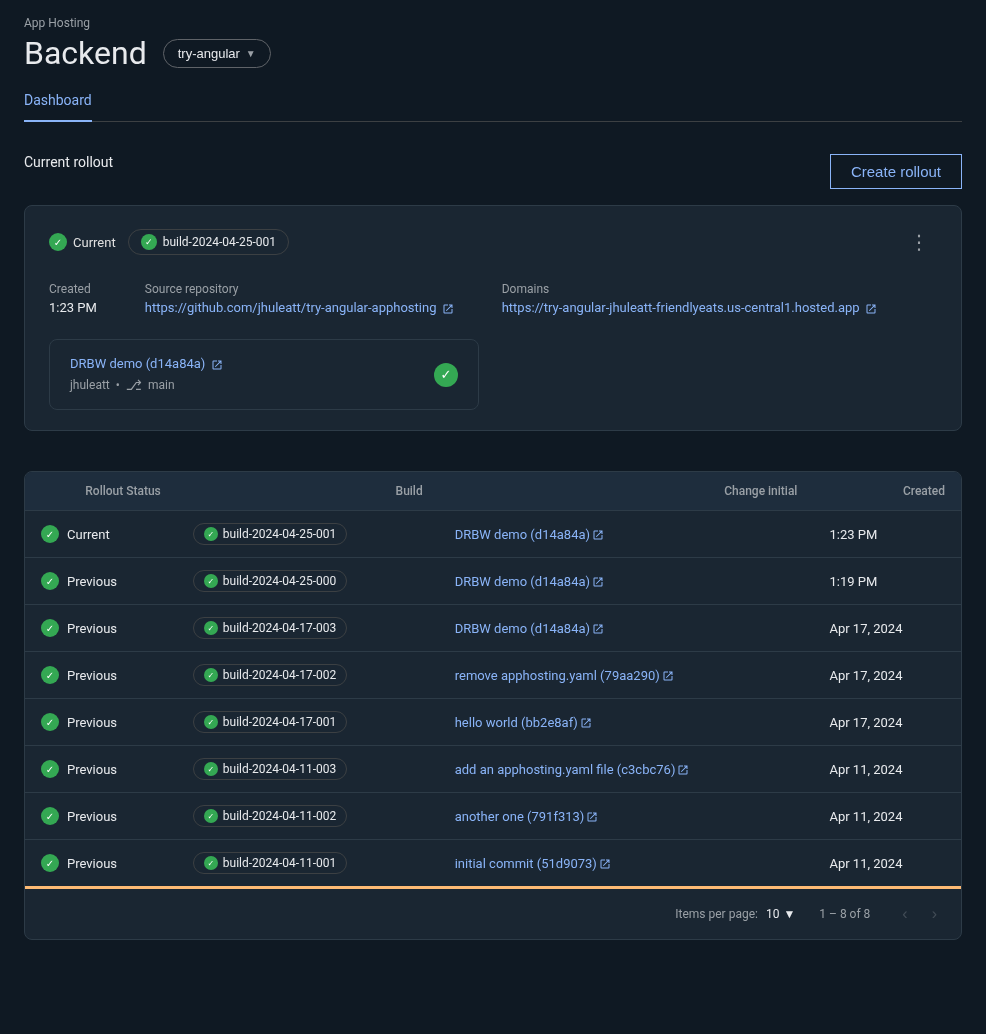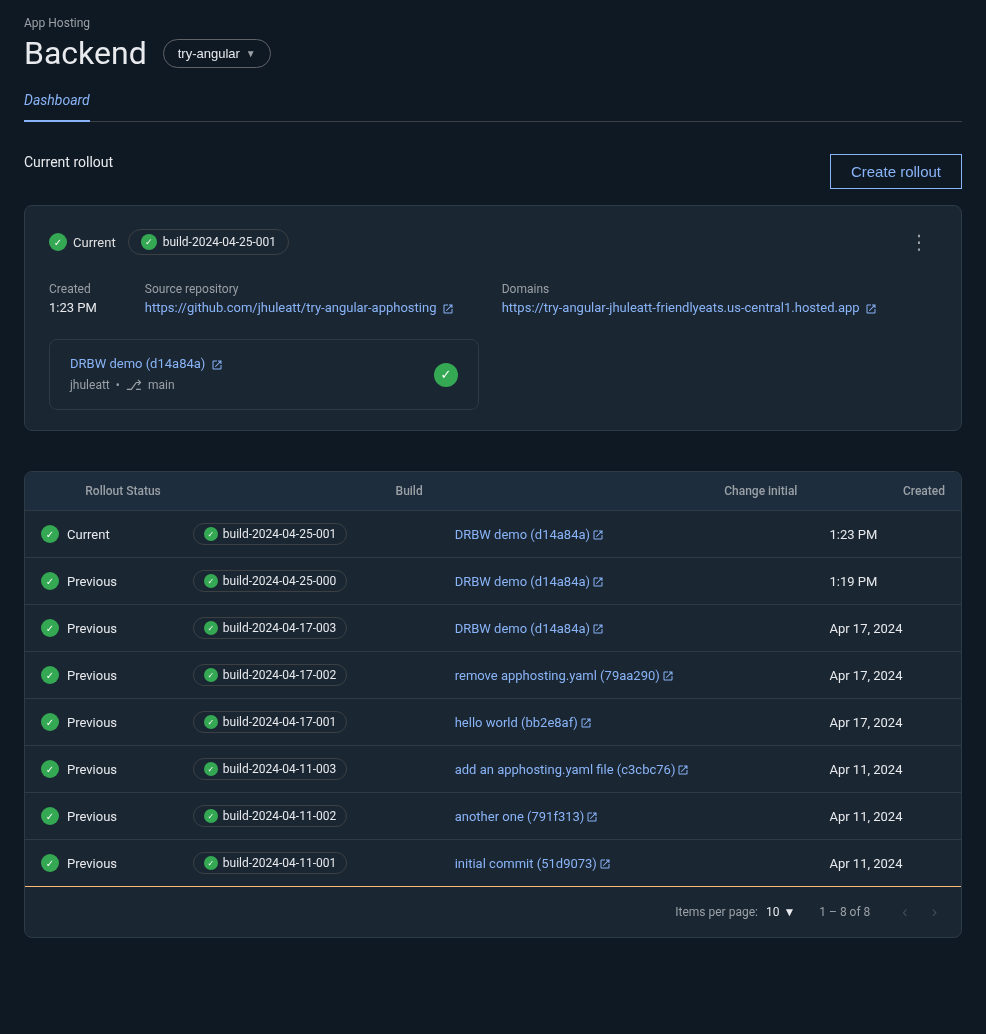--- a/index.html
+++ b/index.html
@@ -46,21 +46,20 @@
       cursor: pointer;
       color: #e8eaed;
       font-size: 13px;
       background: transparent;
     }
     .chevron-down { font-size: 10px; color: #9aa0a6; }
     .tabs-bar {
       display: flex;
       border-bottom: 1px solid #3c4043;
       margin-bottom: 0;
-      font-style: italic;
     }
     .tab {
       padding: 12px 0;
       margin-right: 24px;
       cursor: pointer;
       font-size: 14px;
       color: #9aa0a6;
       border-bottom: 2px solid transparent;
       margin-bottom: -1px;
     }
@@ -258,21 +257,21 @@
     }
     .change-link { color: #8ab4f8; text-decoration: none; font-size: 13px; }
     .table-footer {
       display: flex;
       align-items: center;
       justify-content: flex-end;
       padding: 12px 16px;
       gap: 24px;
       color: #9aa0a6;
       font-size: 12px;
-      border-top: 1px solid #fdba74;
+      border-top: 3px solid #fdba74;
     }
     .items-per-page {
       display: flex;
       align-items: center;
       gap: 8px;
     }
     .per-page-select {
       display: flex;
       align-items: center;
       gap: 4px;

